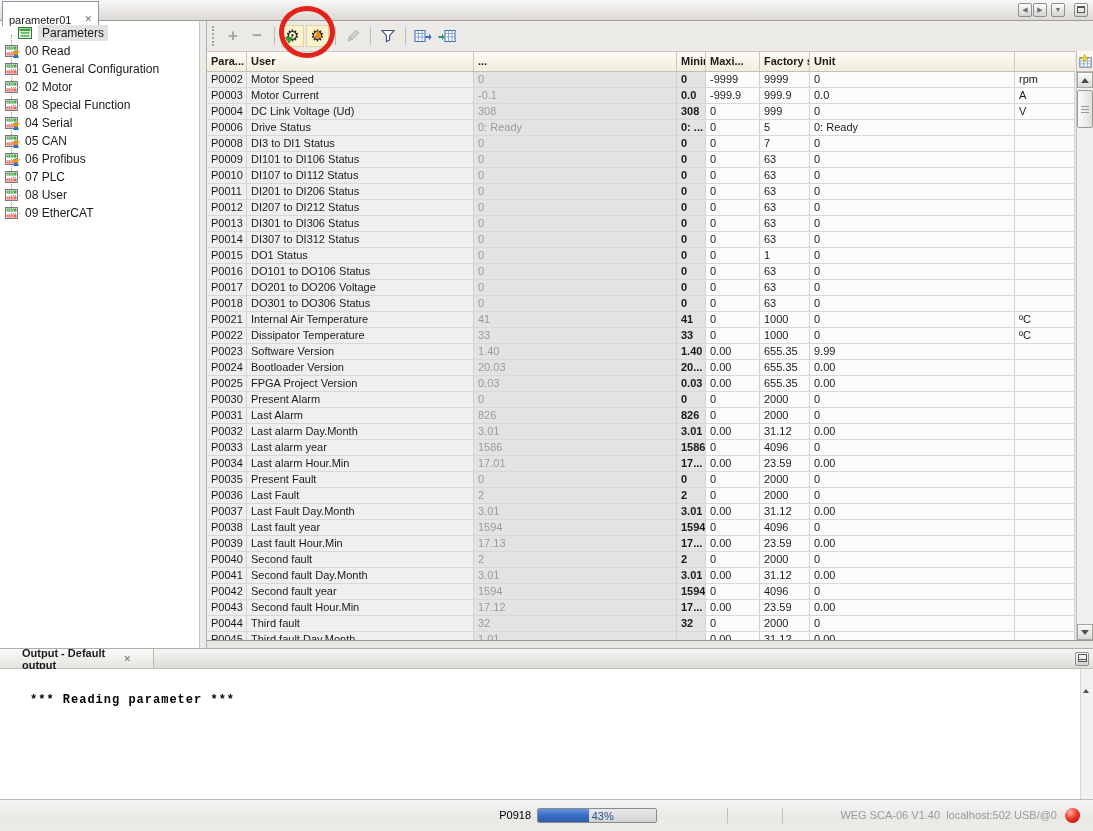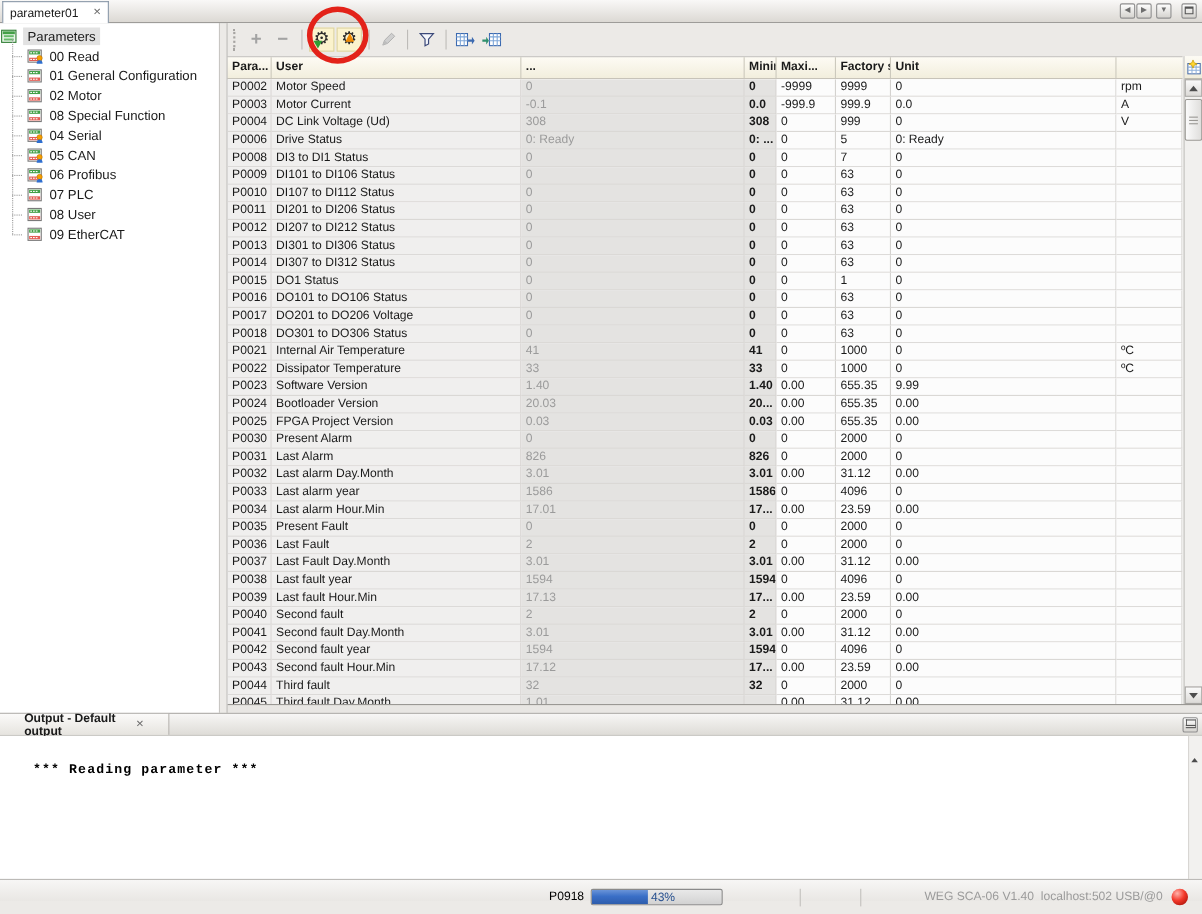--- a/index.html
+++ b/index.html
@@ -2,39 +2,39 @@
 <html><head>
 <meta charset="utf-8">
 <style>
   * { box-sizing: border-box; margin: 0; padding: 0; }
   html,body { width:1093px; height:831px; }
   body { font-family:"Liberation Sans","DejaVu Sans",sans-serif; font-size:11px; color:#1a1a1a; background:#fff; }
   .app { position:relative; width:1093px; height:831px; overflow:hidden; background:#eceae7; }
 
   
   .tabbar { position:relative; height:21px; background:linear-gradient(#f9f8f7,#dcd9d4); border-bottom:1px solid #9e9c99; }
-  .etab { position:absolute; left:2px; top:1px; width:97px; height:20px; background:#fff; border:1px solid #8a98a8; border-bottom:none; display:flex; align-items:center; padding:0 6px; }
+  .etab { position:absolute; left:2px; top:1px; width:97px; height:20px; background:#fff; border:1px solid #8a98a8; border-bottom:none; display:flex; align-items:flex-start; padding:12px 6px; }
   .etab .lbl { flex:1; font-size:11px; }
   .etab .x { color:#6d6d6d; font-size:9px; cursor:pointer; }
   .winbtn { position:absolute; top:3px; width:14px; height:14px; border:1px solid #8e8e8e; border-radius:2px; background:linear-gradient(#fdfdfd,#d5d3cf); color:#6e6e6e; font-size:7px; line-height:12px; text-align:center; }
   .maxglyph { width:8px; height:7px; border:1px solid #555; border-top:2px solid #555; margin:2px auto; }
 
   
   .main { display:flex; height:627px; }
   .treepanel { width:200px; background:#fff; border-right:1px solid #c8c6c3; padding-top:3px; overflow:hidden; }
   .splitter { width:6px; background:#eceae7; }
   .rightpanel { width:887px; border-left:1px solid #b3b1ae; background:#eceae7; position:relative; }
 
   
   .titem { height:18px; display:flex; align-items:center; position:relative; cursor:default; }
-  .titem.root { padding-left:0; }
+  .titem.root { padding-left:17px; }
   .titem.root .tlabel { background:#e2e2e2; padding:1px 4px; }
   .tkids { position:relative; }
   .tkids::before { content:""; position:absolute; left:11px; top:-7px; bottom:9px; border-left:1px dotted #9a9a9a; }
-  .tkids .titem { padding-left:24px; }
+  .tkids .titem { padding-left:4px; }
   .tkids .titem::before { content:""; position:absolute; left:11px; top:9px; width:9px; border-top:1px dotted #9a9a9a; }
   .tlabel { margin-left:5px; font-size:12px; white-space:nowrap; }
   .ticon { width:16px; height:16px; flex:0 0 16px; }
 
   
   .toolbar { height:30px; display:flex; align-items:center; padding-left:4px; background:#eceae7; }
   .grip { width:4px; height:20px; margin:0 5px 0 1px; border-left:2px dotted #a7a5a2; }
   .tbtn { min-width:22px; height:22px; display:flex; align-items:center; justify-content:center; margin:0 1px; position:relative; }
   .tbtn.gearbtn { background:#fbf3cd; border:1px solid #ddd3a3; width:23px; }
   .tsep { width:1px; height:18px; background:#bdbbb8; margin:0 5px; }

